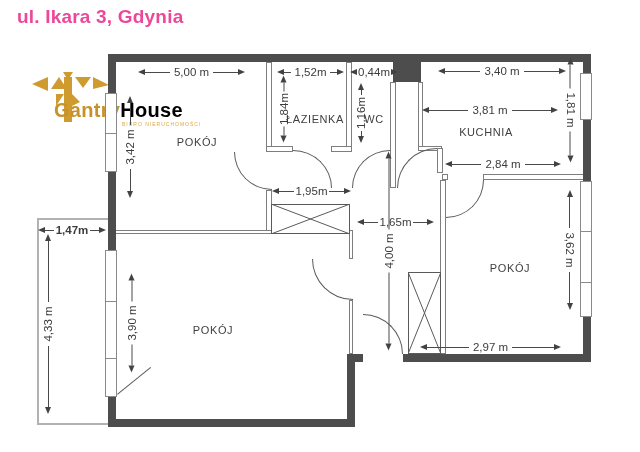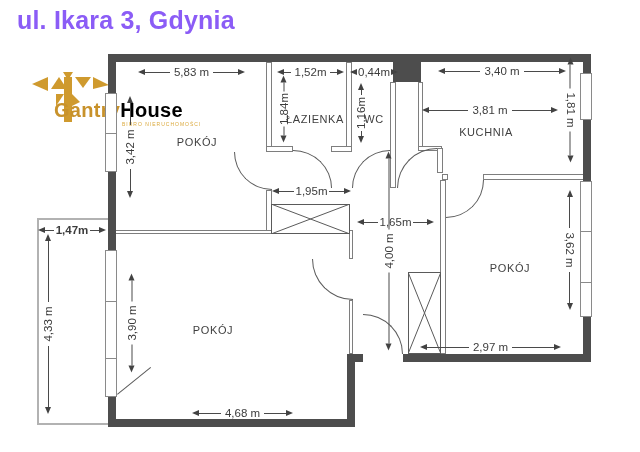--- a/index.html
+++ b/index.html
@@ -1,21 +1,21 @@
 <!DOCTYPE html>
 <html><head>
 <meta charset="utf-8">
 <style>
   html,body{margin:0;padding:0;background:#fff;}
   .stage{position:relative;width:640px;height:452px;background:#fff;overflow:hidden;
          font-family:"Liberation Sans","DejaVu Sans",sans-serif;}
   .abs{position:absolute;}
   
-  .page-title{position:absolute;left:17px;top:6px;font-size:25px;font-weight:600;
-              color:#8b5cf6;letter-spacing:.2px;}
+  .page-title{position:absolute;left:17px;top:6px;font-size:19px;font-weight:600;
+              color:#ec4899;letter-spacing:.2px;}
   
   .logo-text{position:absolute;left:54px;top:99px;font-size:20px;font-weight:600;letter-spacing:.3px;}
   .lg1{color:#c8922b;}
   .lg2{color:#000000;}
   .logo-tag{position:absolute;left:122px;top:121px;font-size:5px;letter-spacing:1px;color:#dba93c;}
   
   .ext{position:absolute;background:#4d4d4d;}
   .tw{position:absolute;background:#fff;border:1px solid #7e7e7e;box-sizing:border-box;}
   
   .balcony{position:absolute;left:37px;top:218px;width:75px;height:207px;
@@ -131,21 +131,21 @@
   <div class="room-label" style="left:197px;top:142px;">POKÓJ</div>
   <div class="room-label" style="left:315px;top:119px;">ŁAZIENKA</div>
   <div class="room-label" style="left:374px;top:119px;">WC</div>
   <div class="room-label" style="left:486px;top:132px;">KUCHNIA</div>
   <div class="room-label" style="left:213px;top:330px;">POKÓJ</div>
   <div class="room-label" style="left:510px;top:268px;">POKÓJ</div>
 
   <div class="dim" style="left:138px;top:65px;width:107px;">
       <span class="ah al"></span>
       <span class="ln"></span>
-      <span class="tx">5,83 m</span>
+      <span class="tx">5,00 m</span>
       <span class="ln"></span>
       <span class="ah ar"></span>
     </div>
   <div class="dim" style="left:277px;top:65px;width:67px;">
       <span class="ah al"></span>
       <span class="ln"></span>
       <span class="tx">1,52m</span>
       <span class="ln"></span>
       <span class="ah ar"></span>
     </div>
@@ -161,20 +161,27 @@
       <span class="ln"></span>
       <span class="ah ar"></span>
     </div>
   <div class="dim" style="left:422px;top:103px;width:136px;">
       <span class="ah al"></span>
       <span class="ln"></span>
       <span class="tx">3,81 m</span>
       <span class="ln"></span>
       <span class="ah ar"></span>
     </div>
+  <div class="dim" style="left:445px;top:157px;width:116px;">
+      <span class="ah al"></span>
+      <span class="ln"></span>
+      <span class="tx">2,84 m</span>
+      <span class="ln"></span>
+      <span class="ah ar"></span>
+    </div>
   <div class="dim" style="left:272px;top:184px;width:79px;">
       <span class="ah al"></span>
       <span class="ln"></span>
       <span class="tx" style="padding:0 2px;">1,95m</span>
       <span class="ln"></span>
       <span class="ah ar"></span>
     </div>
   <div class="dim" style="left:357px;top:215px;width:77px;">
       <span class="ah al"></span>
       <span class="ln"></span>
@@ -189,27 +196,20 @@
       <span class="ln"></span>
       <span class="ah ar"></span>
     </div>
   <div class="dim" style="left:420px;top:340px;width:141px;">
       <span class="ah al"></span>
       <span class="ln"></span>
       <span class="tx">2,97 m</span>
       <span class="ln"></span>
       <span class="ah ar"></span>
     </div>
-  <div class="dim" style="left:192px;top:406px;width:101px;">
-      <span class="ah al"></span>
-      <span class="ln"></span>
-      <span class="tx">4,68 m</span>
-      <span class="ln"></span>
-      <span class="ah ar"></span>
-    </div>
 
   <div class="dim v" style="left:79px;top:140px;width:102px;">
       <span class="ah al"></span>
       <span class="ln"></span>
       <span class="tx">3,42 m</span>
       <span class="ln"></span>
       <span class="ah ar"></span>
     </div>
   <div class="dim v" style="left:250px;top:102px;width:67px;">
       <span class="ah al"></span>

